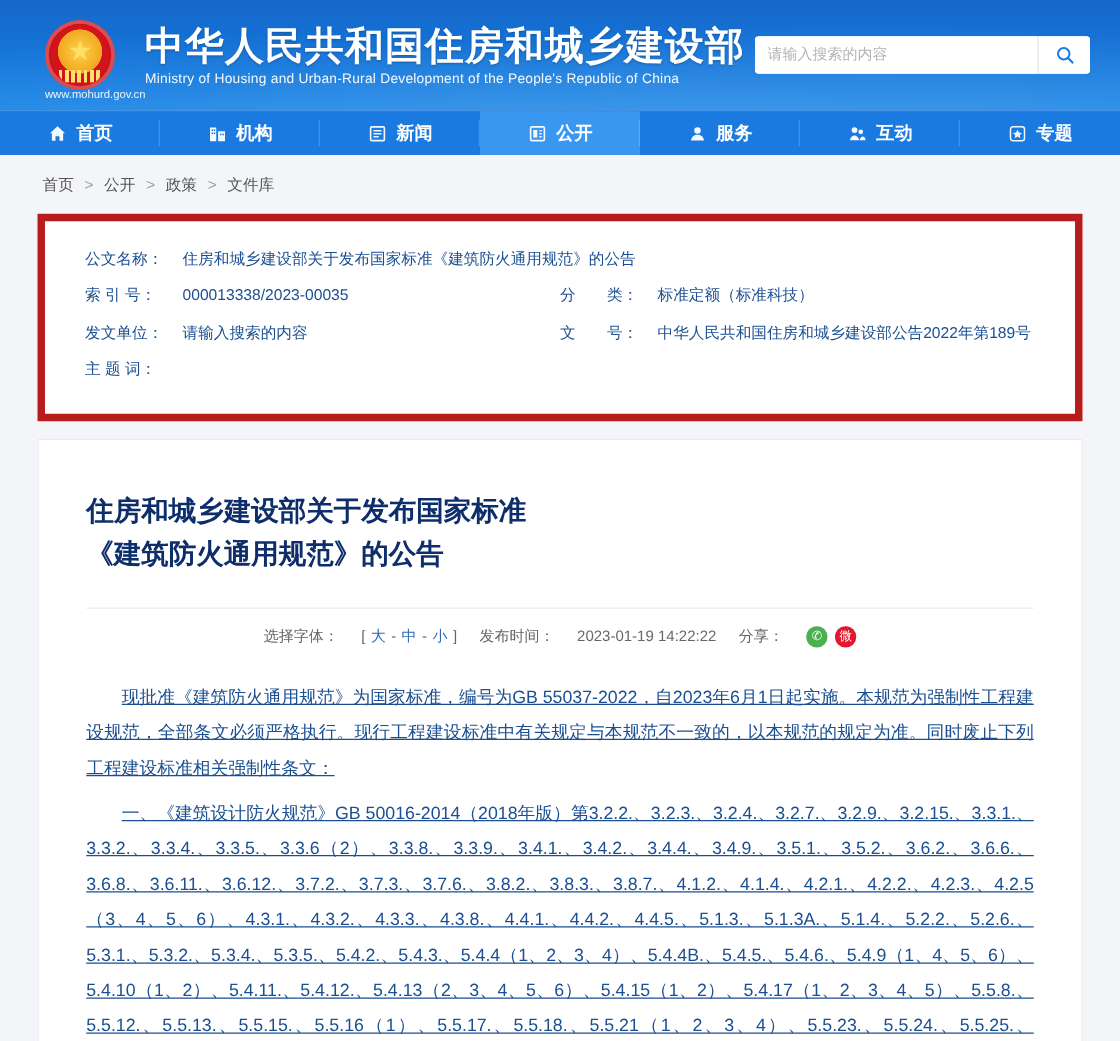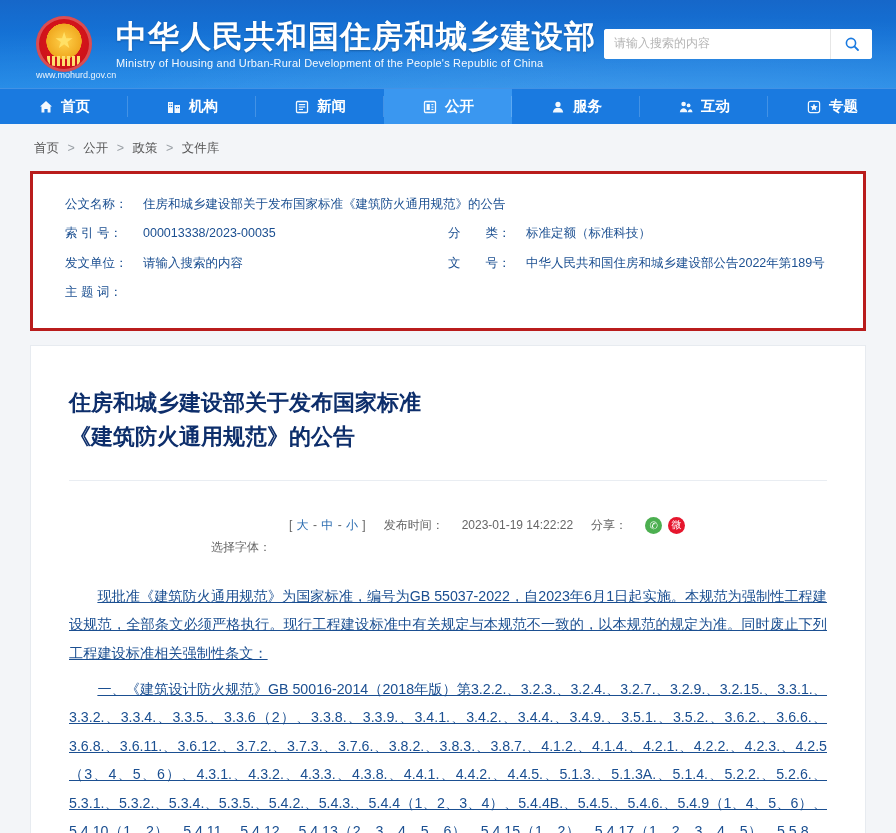--- a/index.html
+++ b/index.html
@@ -149,21 +149,21 @@
     font-size: 12.5px;
     color: #555;
   }
   .breadcrumb a { color: #555; text-decoration: none; }
   .breadcrumb .sep { margin: 0 5px; color: #9aa0a6; }
 
   
   .wrap { width: 836px; margin: 0 auto; }
   .meta-card {
     background: #fff;
-    border: 3px solid #b91c1c;
+    border: 6px solid #b91c1c;
     padding: 16px 32px 20px 32px;
     margin-bottom: 14px;
   }
   .meta-grid {
     display: grid;
     grid-template-columns: 1fr 1fr;
     column-gap: 0px;
     row-gap: 0;
   }
   .meta-row {
@@ -201,21 +201,21 @@
   .toolbar {
     border-top: 1px solid #e9edf2;
     padding-top: 14px;
     display: flex;
     align-items: center;
     justify-content: center;
     gap: 18px;
     font-size: 12px;
     color: #666;
   }
-  .toolbar .fs-label { color: #666; margin-top: 44px; }
+  .toolbar .fs-label { color: #666; }
   .toolbar .fs-options { color: #666; }
   .toolbar .fs-options a { color: #2b6cb0; text-decoration: none; margin: 0 1px; }
   .toolbar .share-label { color: #666; }
   .share-icons { display: inline-flex; gap: 6px; vertical-align: middle; }
   .share-ico {
     width: 17px; height: 17px; border-radius: 50%;
     display: inline-flex; align-items: center; justify-content: center;
     font-size: 10px; color: #fff; cursor: pointer;
   }
   .share-ico.wechat { background: #4caf50; }

